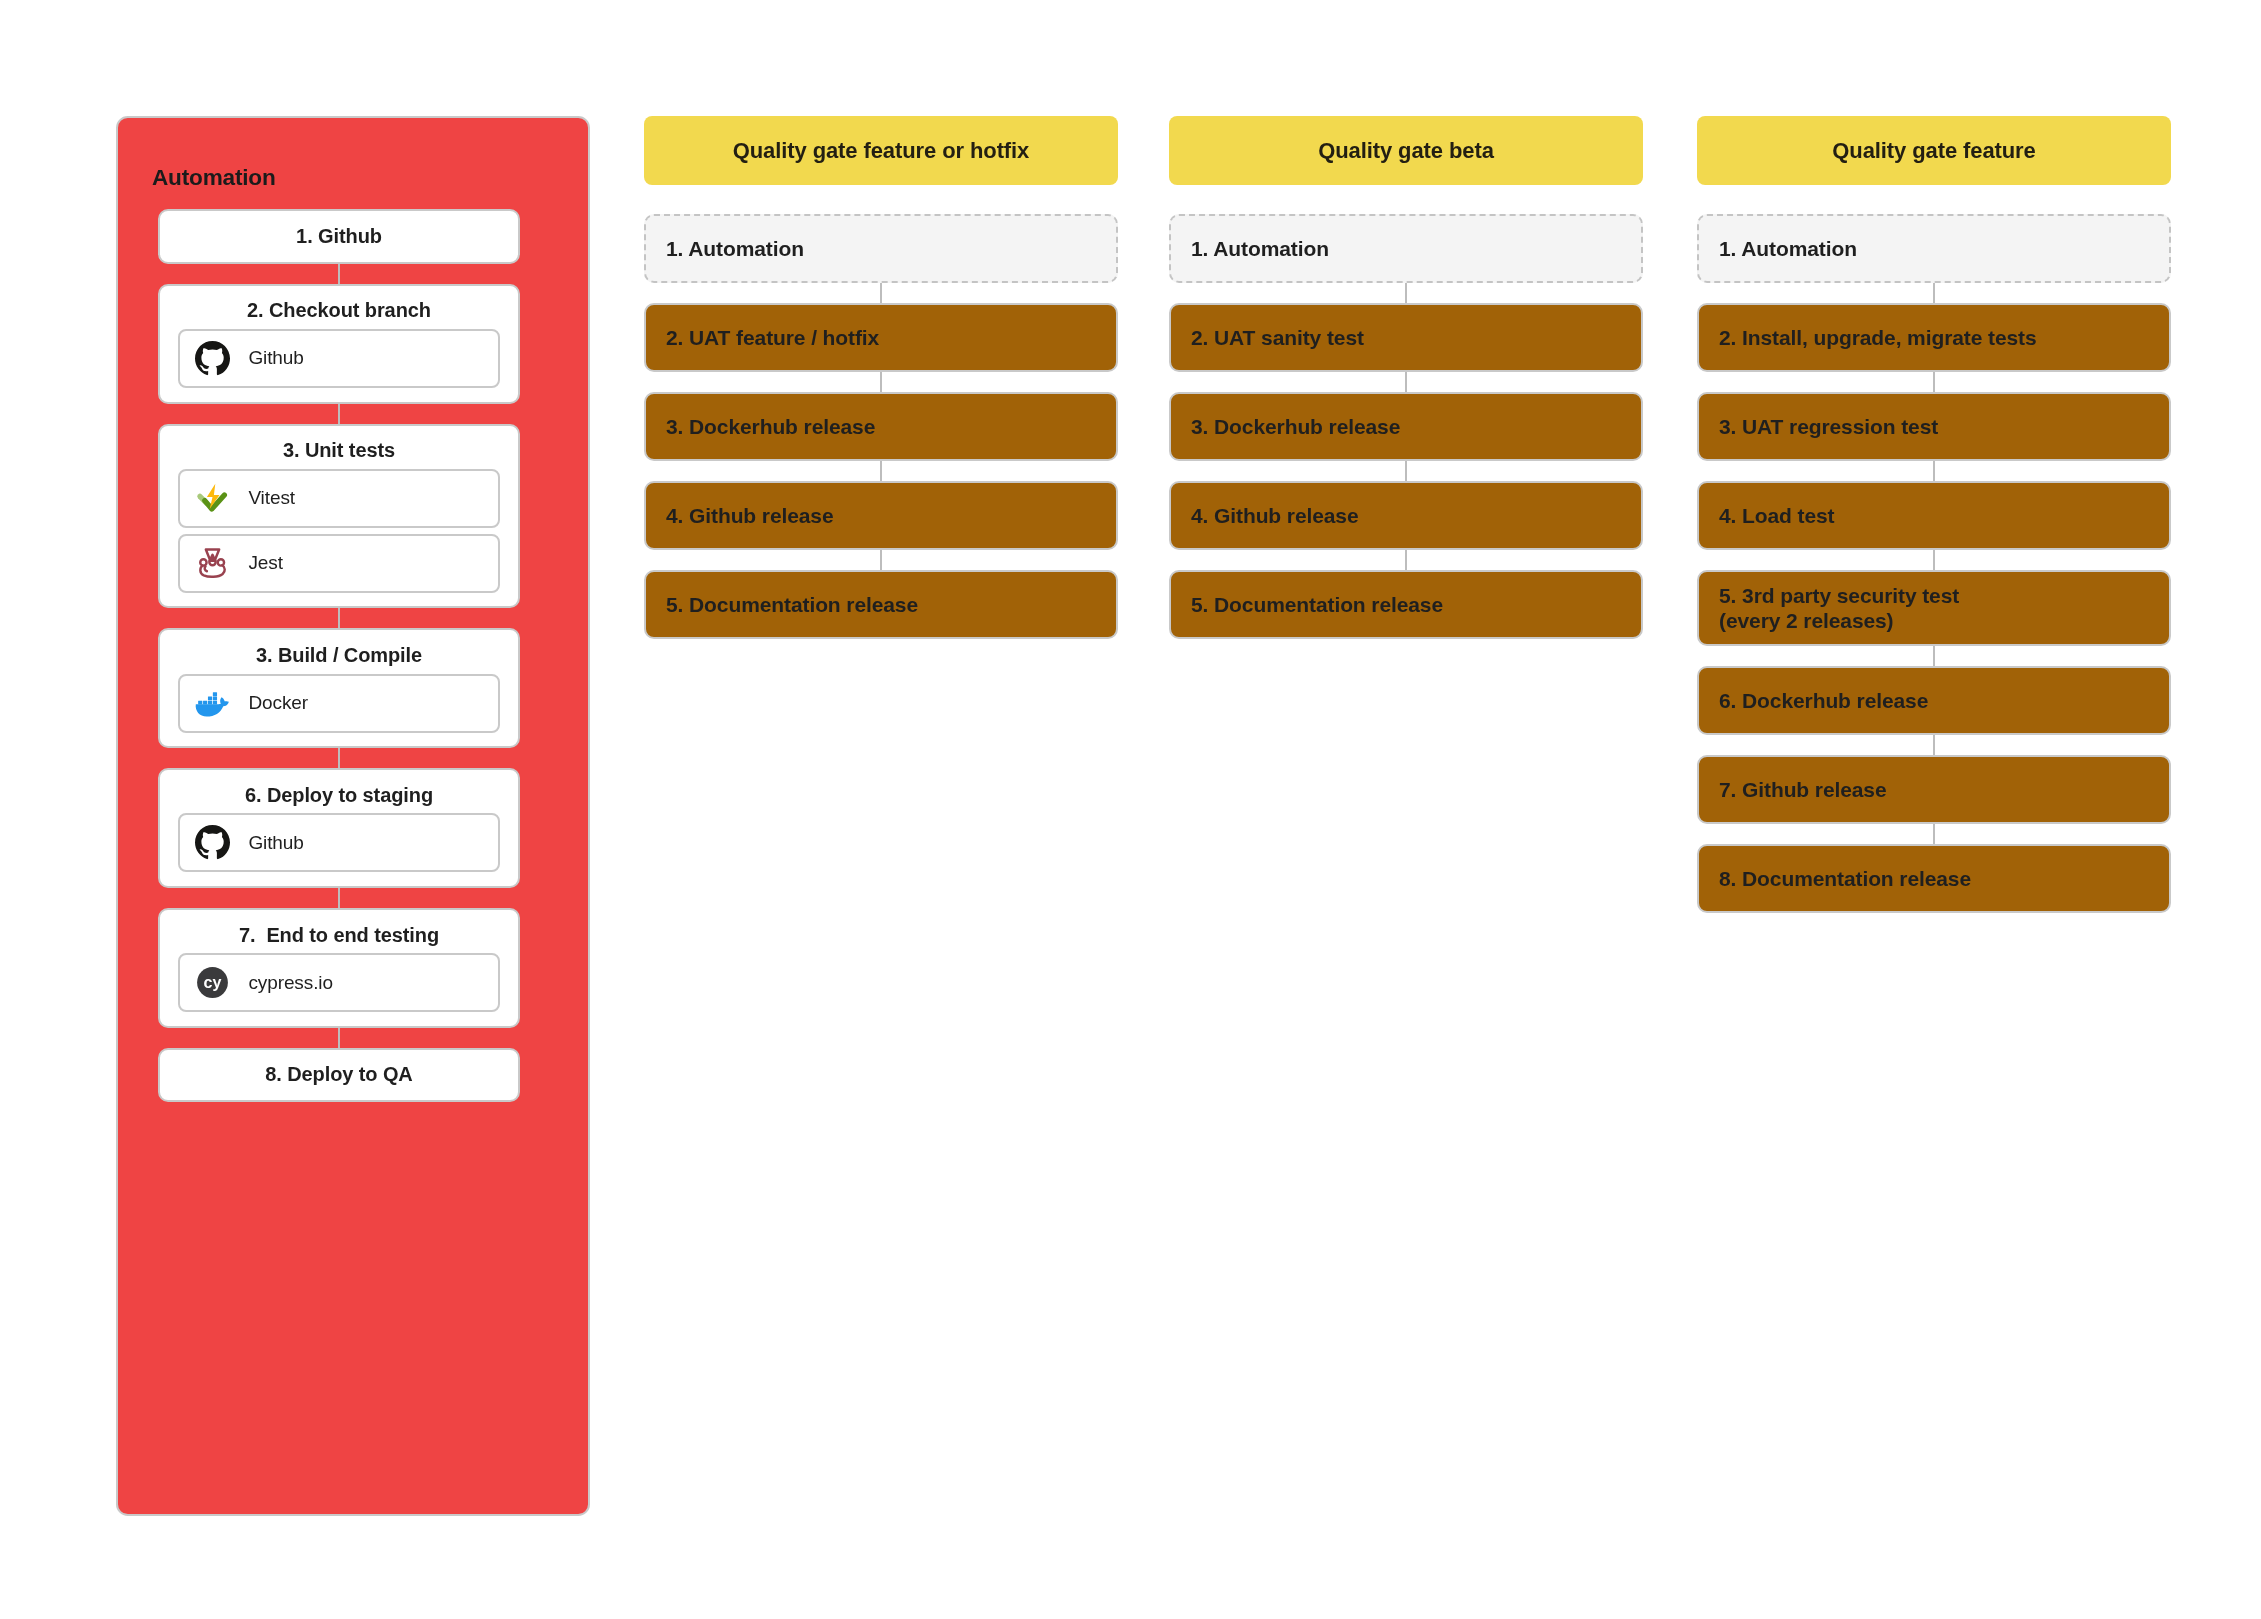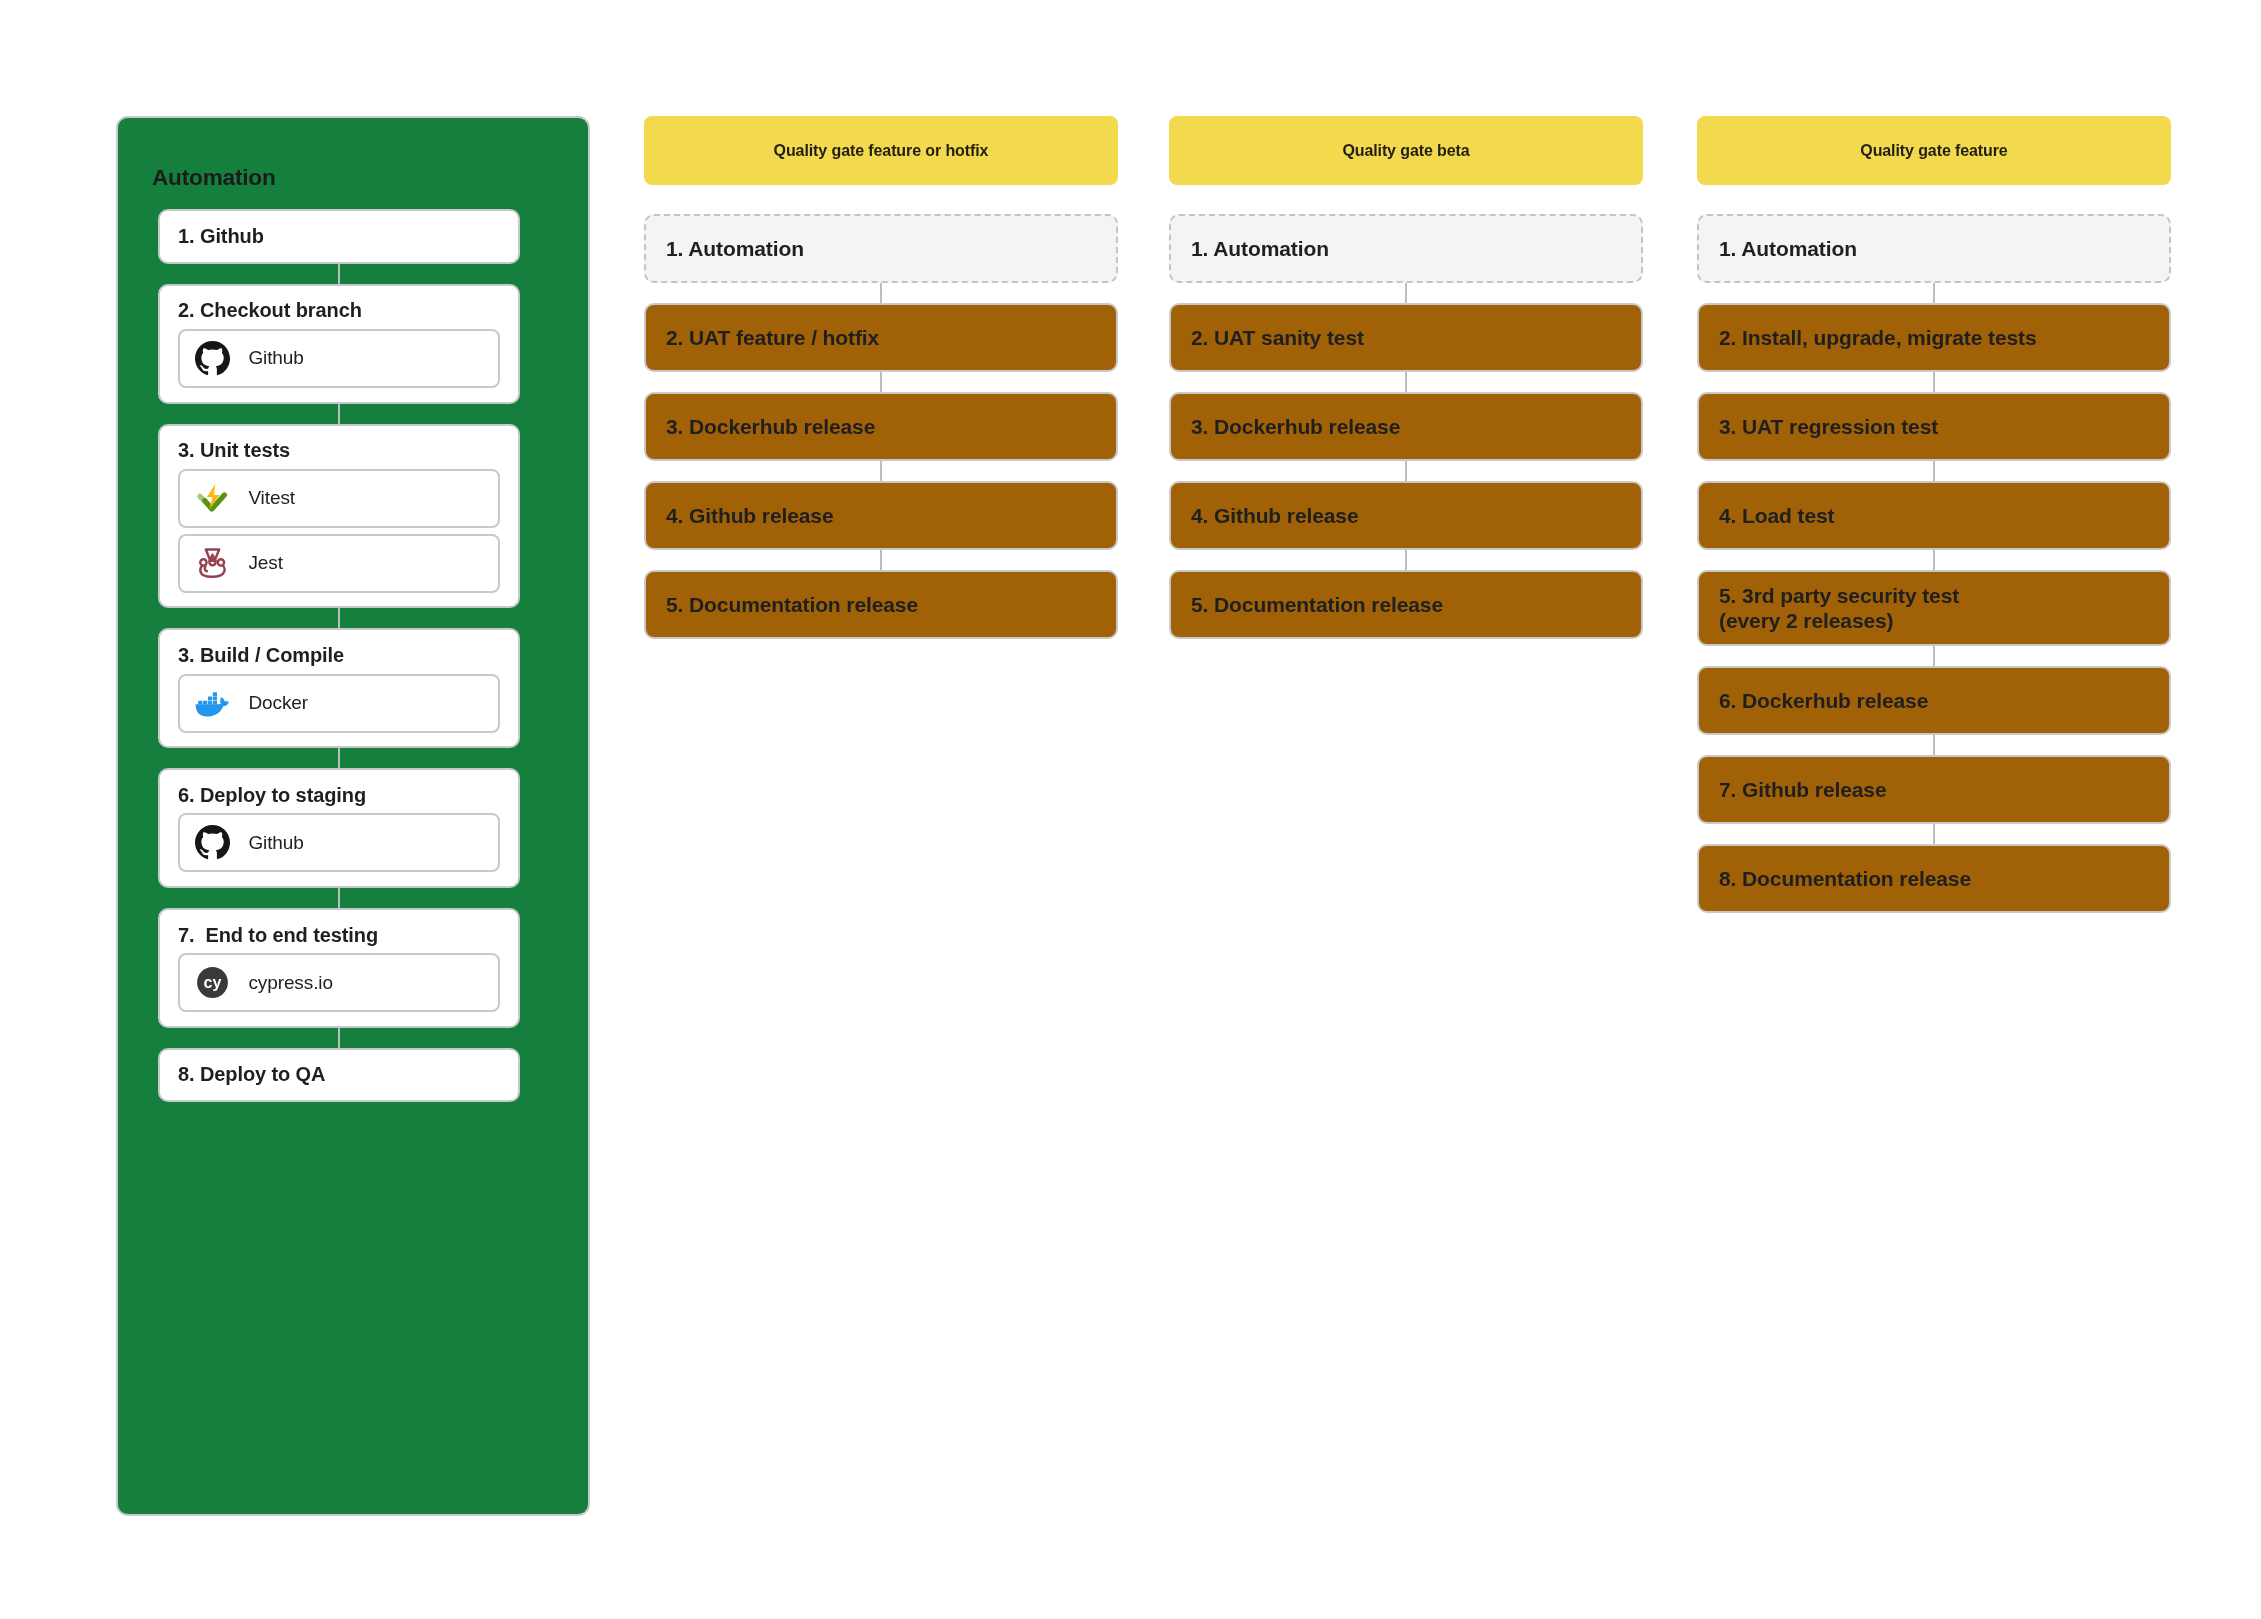--- a/index.html
+++ b/index.html
@@ -21,24 +21,25 @@
     background: #ffffff;
   }
 
   
   .automation-panel {
     position: absolute;
     left: 116px;
     top: 116px;
     width: 474px;
     height: 1400px;
-    background: #15803d;
+    background: #ef4444;
     border: 2.7px solid #c9c9c9;
     border-radius: 11.8px;
     box-sizing: border-box;
+    text-align: center;
   }
   .automation-title {
     position: absolute;
     left: 34px;
     top: 47px;
     font-size: 22.6px;
     font-weight: 700;
     letter-spacing: -0.2px;
     color: #1b1b1b;
     white-space: nowrap;
@@ -115,21 +116,21 @@
   .gate-header {
     height: 69px;
     background: #f2d94e;
     border-radius: 8.1px;
     display: flex;
     align-items: center;
     justify-content: center;
     box-sizing: border-box;
   }
   .gate-header-label {
-    font-size: 16px;
+    font-size: 22px;
     font-weight: 700;
     color: #231f12;
     letter-spacing: -0.1px;
     white-space: nowrap;
   }
 
   .gate-steps {
     margin-top: 29px;
   }
 

